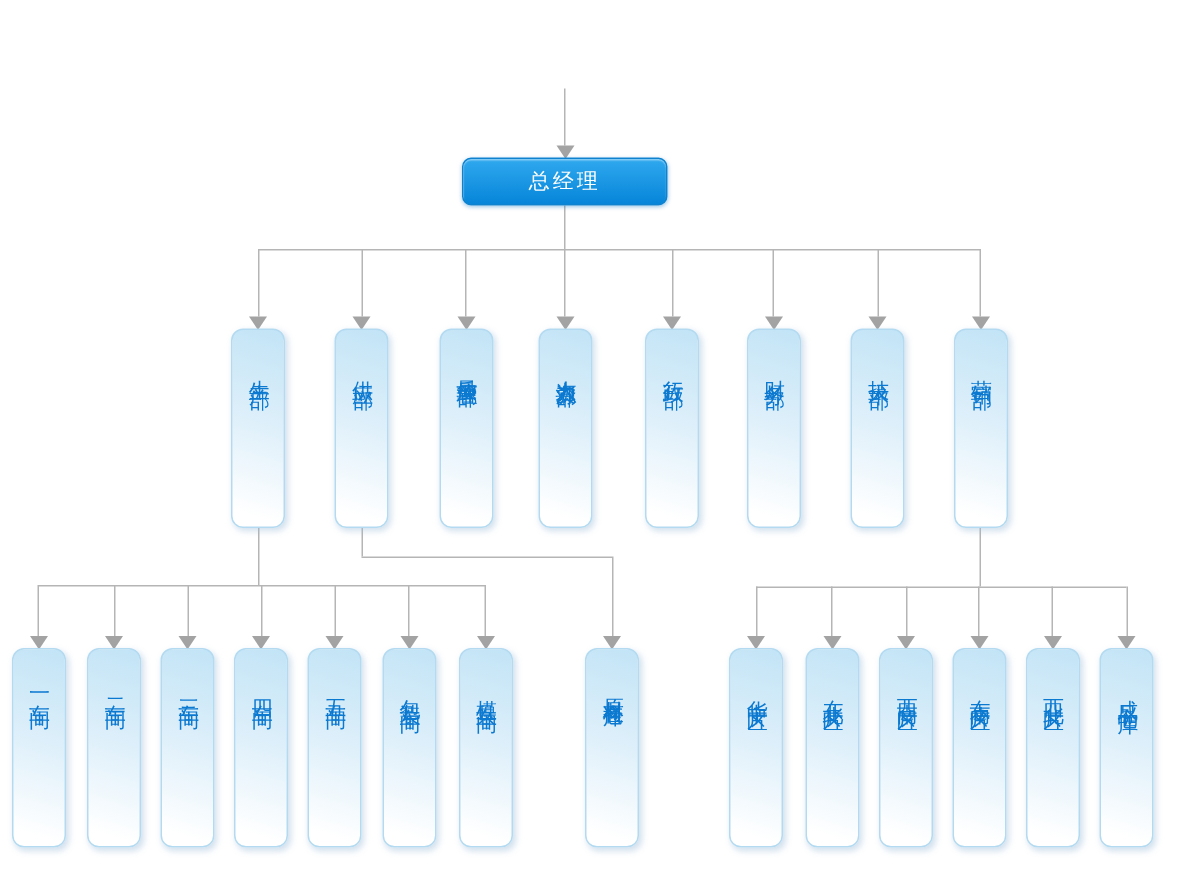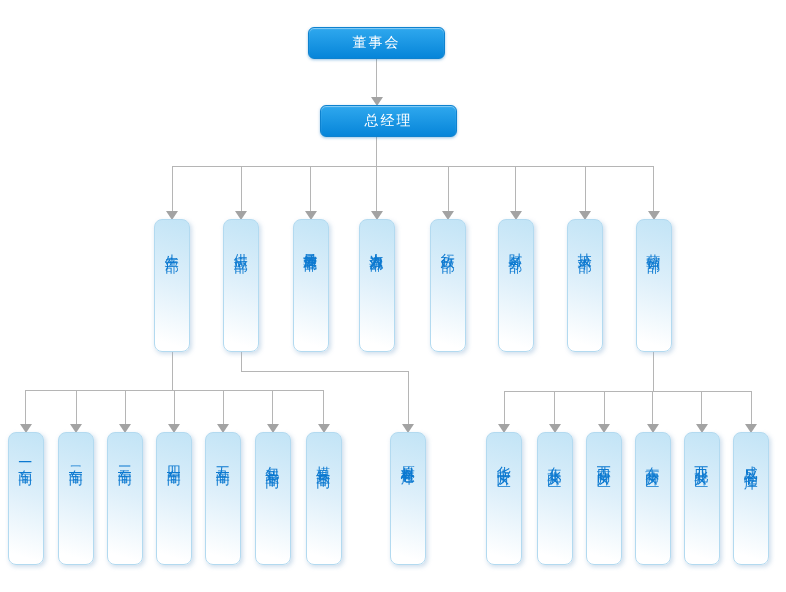--- a/index.html
+++ b/index.html
@@ -89,24 +89,21 @@
     <div class="line" style="left: 554px; top: 391px; width: 1px; height: 33px;"></div>
     <div class="arrow" style="left: 548.5px; top: 424px;"></div>
     <div class="line" style="left: 603.5px; top: 391px; width: 1px; height: 33px;"></div>
     <div class="arrow" style="left: 598px; top: 424px;"></div>
     <div class="line" style="left: 652px; top: 391px; width: 1px; height: 33px;"></div>
     <div class="arrow" style="left: 646.5px; top: 424px;"></div>
     <div class="line" style="left: 701px; top: 391px; width: 1px; height: 33px;"></div>
     <div class="arrow" style="left: 695.5px; top: 424px;"></div>
     <div class="line" style="left: 750.5px; top: 391px; width: 1px; height: 33px;"></div>
     <div class="arrow" style="left: 745px; top: 424px;"></div>
-    <div class="node primary" style="left: 308px; top: 27px; width: 137px; height: 32px;">
-      <span class="hlabel">董事会</span>
-    </div>
-    <div class="node primary" style="left: 320px; top: 105px; width: 137px; height: 32px;">
+    <div class="node primary" style="left: 308px; top: 105px; width: 137px; height: 32px;">
       <span class="hlabel">总经理</span>
     </div>
     <div class="node dept" style="left: 154px; top: 219px; width: 36px; height: 133px;">
       <span class="vlabel">生产部</span>
     </div>
     <div class="node dept" style="left: 223px; top: 219px; width: 36px; height: 133px;">
       <span class="vlabel">供应部</span>
     </div>
     <div class="node dept" style="left: 292.5px; top: 219px; width: 36px; height: 133px;">
       <span class="vlabel long">质量管理部</span>

